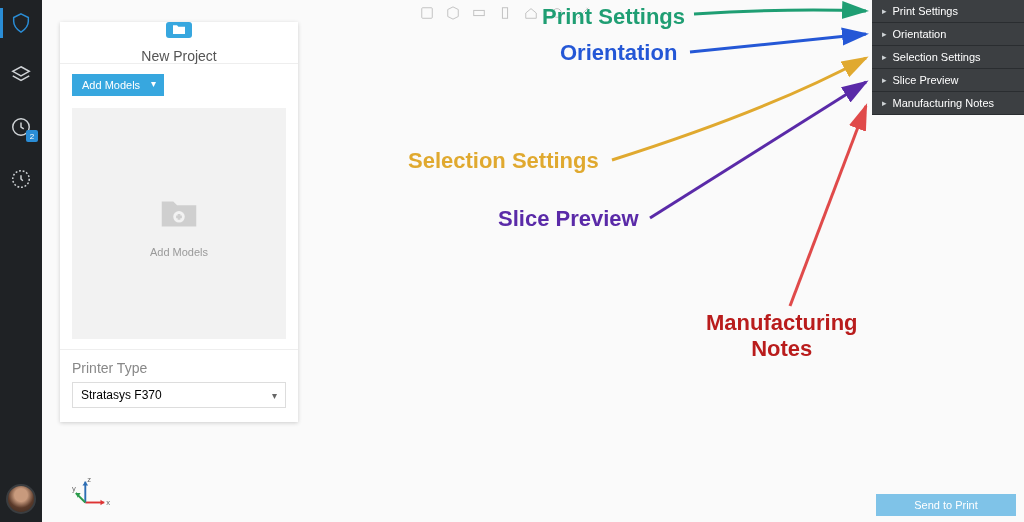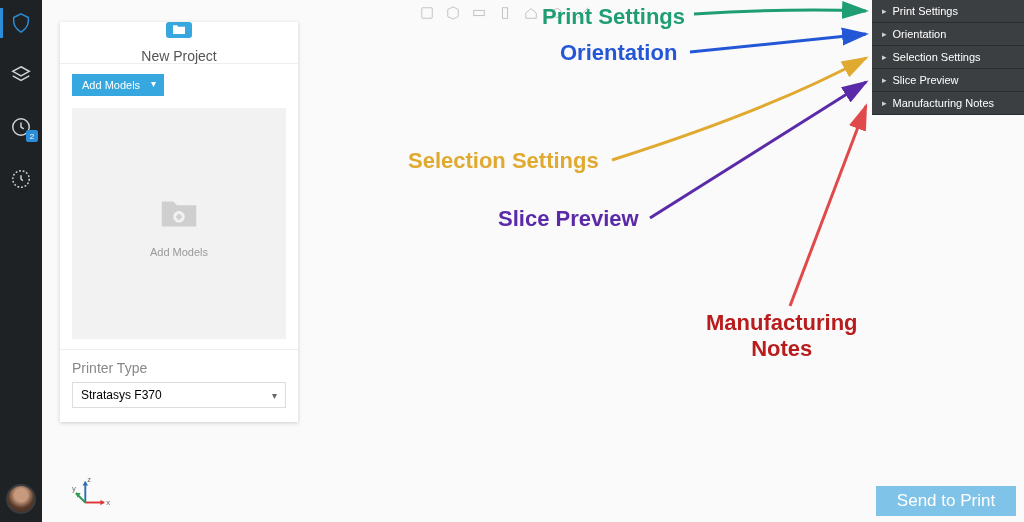--- a/index.html
+++ b/index.html
@@ -86,21 +86,21 @@
     display: flex; align-items: center; padding: 0 10px; gap: 6px;
     border-bottom: 1px solid #2a2d30; cursor: pointer;
   }
   .acc-item::before { content: "▸"; font-size: 9px; color: #cfd3d6; }
   
   .right-buttons {
     position: absolute; right: 8px; bottom: 6px; width: 140px;
     display: flex; flex-direction: column; gap: 4px;
   }
   .rbtn {
-    height: 30px; background: #7fc3e8; color: #fff; font-size: 17px;
+    height: 22px; background: #7fc3e8; color: #fff; font-size: 11px;
     display: flex; align-items: center; justify-content: center; cursor: pointer;
     border: none;
     text-align: center;
   }
   
   .gizmo { position: absolute; left: 72px; bottom: 10px; width: 38px; height: 38px; }
   
   .anno {
     position: absolute; font-family: "Comic Sans MS", "Arial Rounded MT Bold", Arial, sans-serif;
     font-size: 22px; font-weight: 600; white-space: pre; text-align: center;

